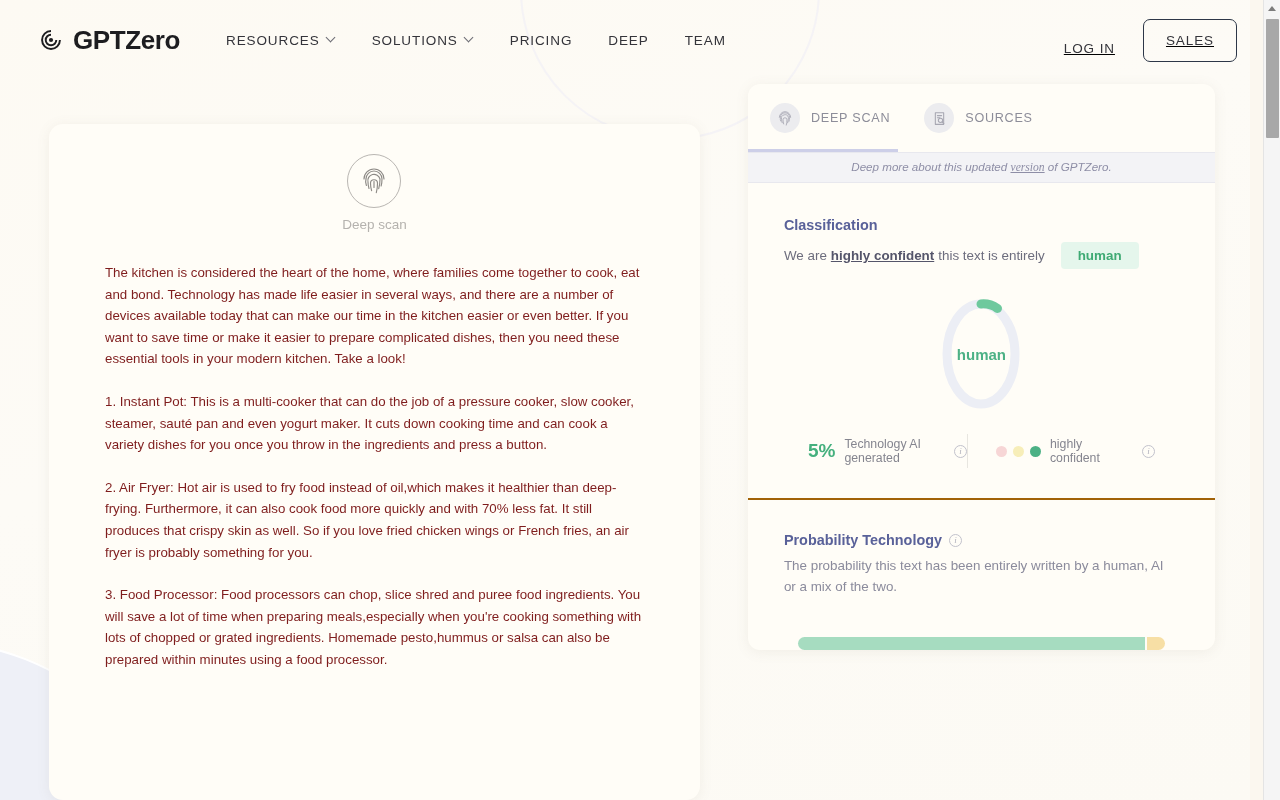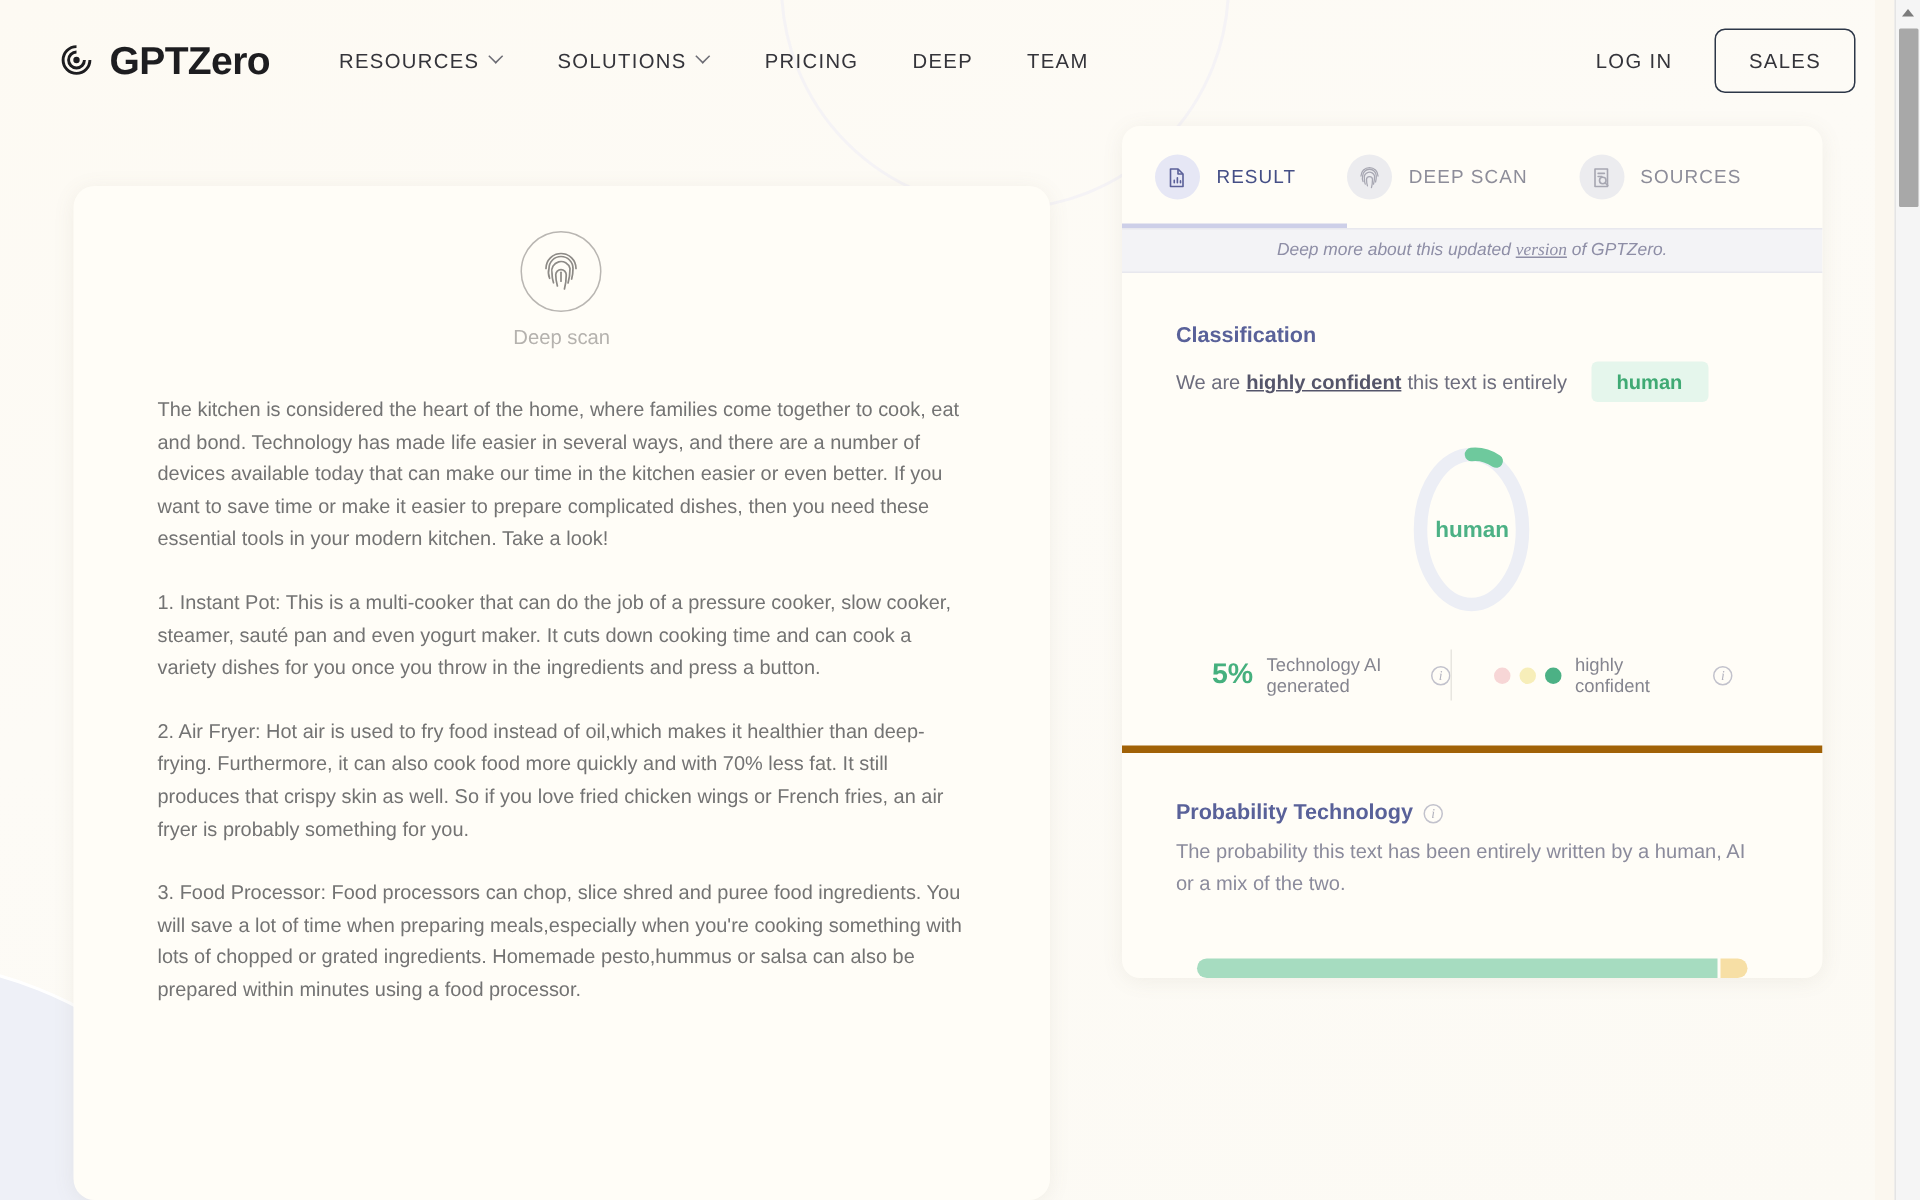--- a/index.html
+++ b/index.html
@@ -112,22 +112,23 @@
     position: absolute;
     left: 0; top: 0;
     width: 6px; height: 6px;
     border-right: 1.4px solid #6c6c74;
     border-bottom: 1.4px solid #6c6c74;
     transform: rotate(45deg);
   }
   #header-actions {
     margin-left: auto;
     display: flex;
-    align-items: center;
+    align-items: flex-end;
     gap: 18px;
+    text-decoration: underline;
   }
   #login-link {
     font-size: 13.5px;
     letter-spacing: .9px;
     color: #34343a;
     cursor: pointer;
     padding: 6px 10px;
   }
   #sales-button {
     font-size: 13.5px;
@@ -187,21 +188,21 @@
     align-items: center;
     justify-content: center;
   }
   #deep-scan-cta .ds-label {
     font-size: 13.5px;
     color: #b5b2ae;
   }
   .doc-paragraph {
     font-size: 13.3px;
     line-height: 21.6px;
-    color: #737373;
+    color: #7f1d1d;
     margin-bottom: 21px;
   }
   .doc-paragraph:last-child { margin-bottom: 0; }
 
   
   #result-card {
     width: 468px;
     background: #fffdf7;
     border-radius: 12px;
     box-shadow: 0 2px 14px rgba(120,110,90,.09);
@@ -262,21 +263,21 @@
   }
   #version-banner .version-link {
     color: #8e8ea6;
     text-decoration: underline;
     cursor: pointer;
     font-family: Liberation Serif, serif;
   }
 
   #classification-section {
     padding: 34px 36px 30px 36px;
-    border-bottom: 5px solid #a16207;
+    border-bottom: 2px solid #a16207;
   }
   #classification-title {
     font-size: 14.4px;
     font-weight: bold;
     color: #596199;
     margin-bottom: 9px;
   }
   #classification-statement {
     font-size: 13.4px;
     color: #6d6d7d;
@@ -508,30 +509,20 @@
       <p class="doc-paragraph">The kitchen is considered the heart of the home, where families come together to cook, eat and bond. Technology has made life easier in several ways, and there are a number of devices available today that can make our time in the kitchen easier or even better. If you want to save time or make it easier to prepare complicated dishes, then you need these essential tools in your modern kitchen. Take a look!</p>
       <p class="doc-paragraph">1. Instant Pot: This is a multi-cooker that can do the job of a pressure cooker, slow cooker, steamer, sauté pan and even yogurt maker. It cuts down cooking time and can cook a variety dishes for you once you throw in the ingredients and press a button.</p>
       <p class="doc-paragraph">2. Air Fryer: Hot air is used to fry food instead of oil,which makes it healthier than deep-frying. Furthermore, it can also cook food more quickly and with 70% less fat. It still produces that crispy skin as well. So if you love fried chicken wings or French fries, an air fryer is probably something for you.</p>
       <p class="doc-paragraph">3. Food Processor: Food processors can chop, slice shred and puree food ingredients. You will save a lot of time when preparing meals,especially when you're cooking something with lots of chopped or grated ingredients. Homemade pesto,hummus or salsa can also be prepared within minutes using a food processor.</p>
     </section>
 
     <section id="result-card">
 
       <div id="result-tabs">
 
-        <div class="tab active">
-          <span class="tab-icon">
-            <svg width="15" height="15" viewBox="0 0 18 18" fill="none" stroke="#5b6099" stroke-width="1.3" stroke-linejoin="round">
-              <path d="M4 2h6l4 4v10H4z"></path>
-              <path d="M10 2v4h4"></path>
-              <path d="M7 13v-2M9.5 13v-4M12 13v-1.5" stroke-linecap="round"></path>
-            </svg>
-          </span>
-          <span class="tab-label">RESULT</span>
-        </div>
 
         <div class="tab">
           <span class="tab-icon">
             <svg width="16" height="17" viewBox="0 0 26 30" fill="none" stroke="#a7a7b2" stroke-width="1.5" stroke-linecap="round">
               <path d="M3 13a10 10 0 0 1 20 0"></path>
               <path d="M5.4 19.5A9.5 9.5 0 0 1 5 13a8 8 0 0 1 16 0c0 2.6-.3 5-.9 7"></path>
               <path d="M8 22.5c-.7-2-1-4-1-6.4A6 6 0 0 1 19 13c0 3.4-.4 6.6-1.3 9.6"></path>
               <path d="M10.6 24.6c-.7-2.3-1.1-4.8-1.1-7.4a3.5 3.5 0 0 1 7 0c0 3.4-.4 6.6-1.2 9.4"></path>
             </svg>
           </span>

